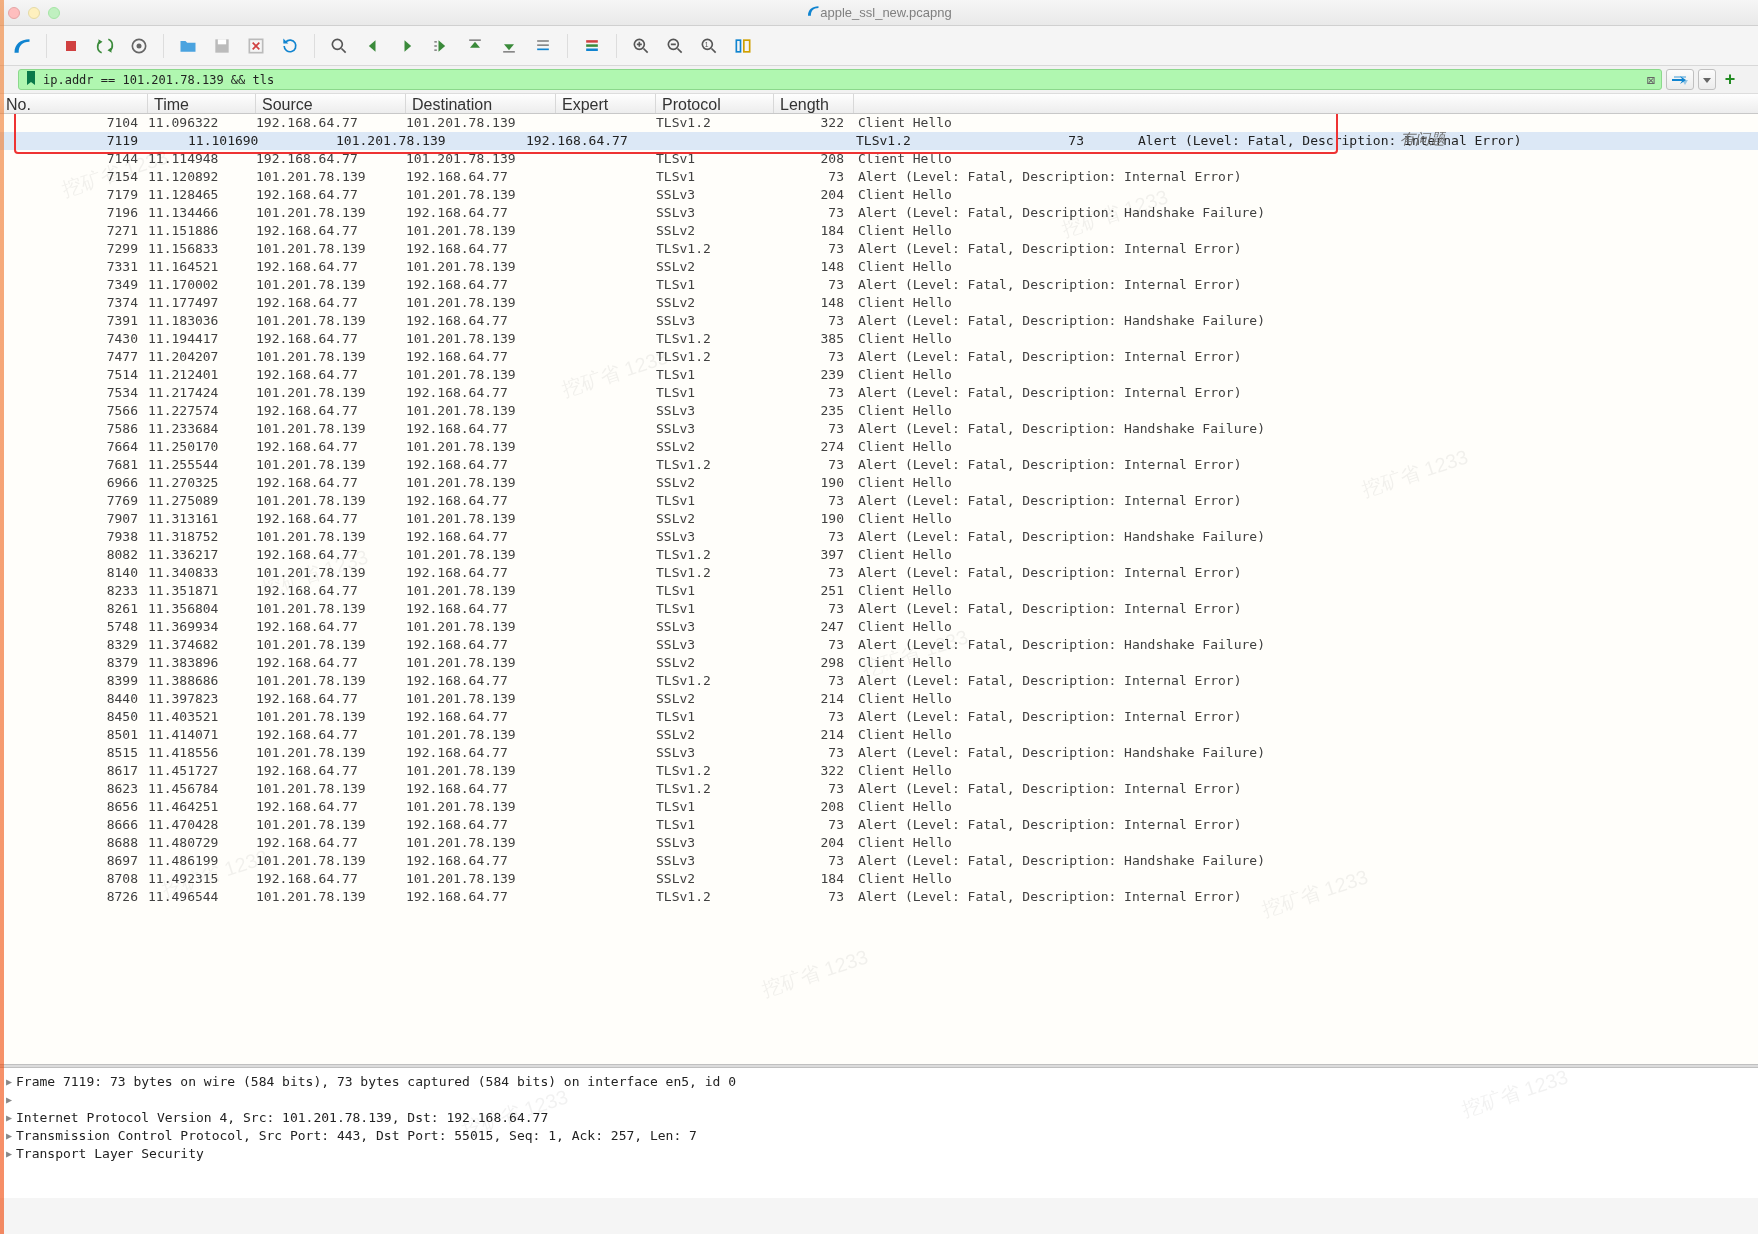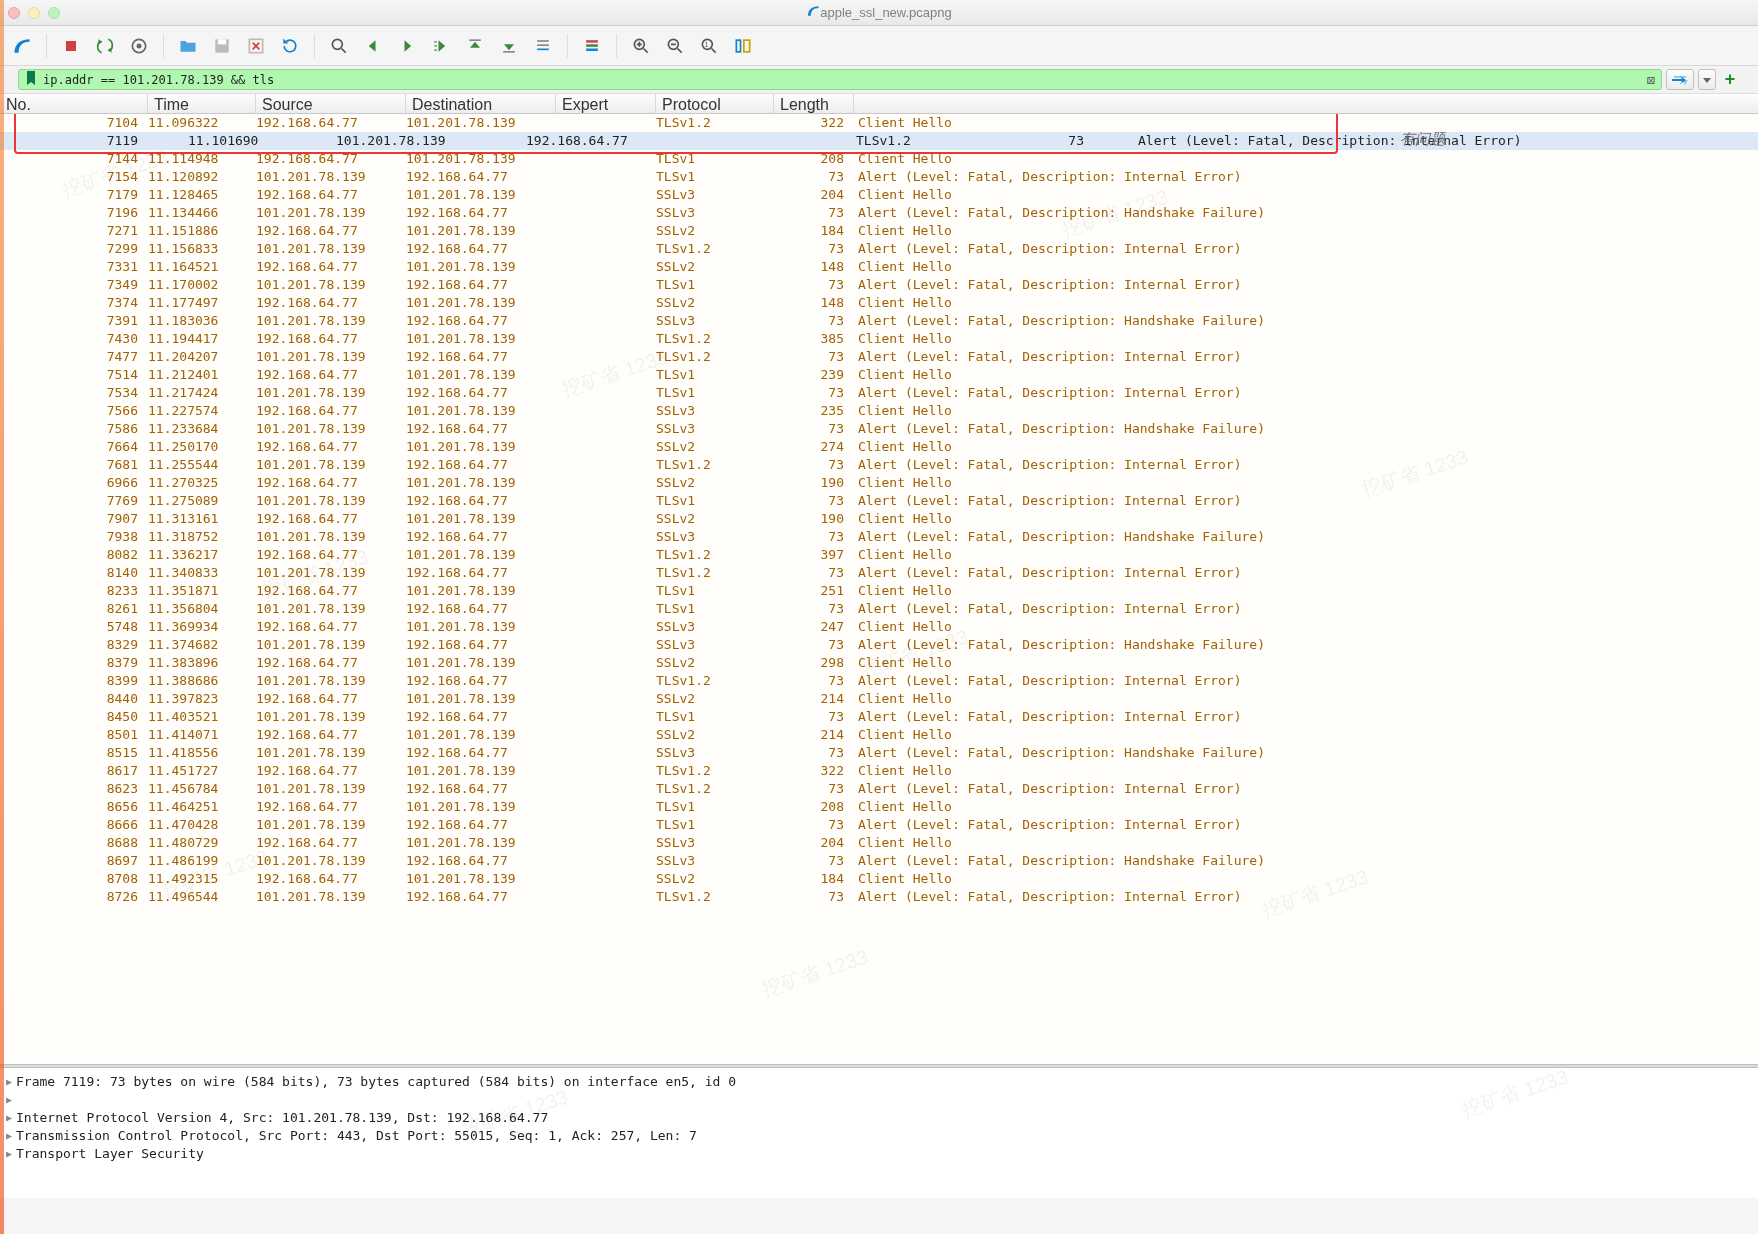--- a/index.html
+++ b/index.html
@@ -111,21 +111,21 @@
     background:#fffefa;
     font-family: Menlo, Consolas, monospace;
     font-size:13px;
     position:relative;
   }
   .row{
     display:flex;
     height:18px;
     line-height:18px;
     white-space:pre;
-    color:#a16207;
+    color:#404040;
   }
   .row.selected{
     background:#dce8f6;
     color:#222;
     gap:40px;
   }
   .row .c{ overflow:hidden; }
   .c-no{width:148px; text-align:right; padding-right:10px;}
   .c-time{width:108px;}
   .c-src{width:150px;}

